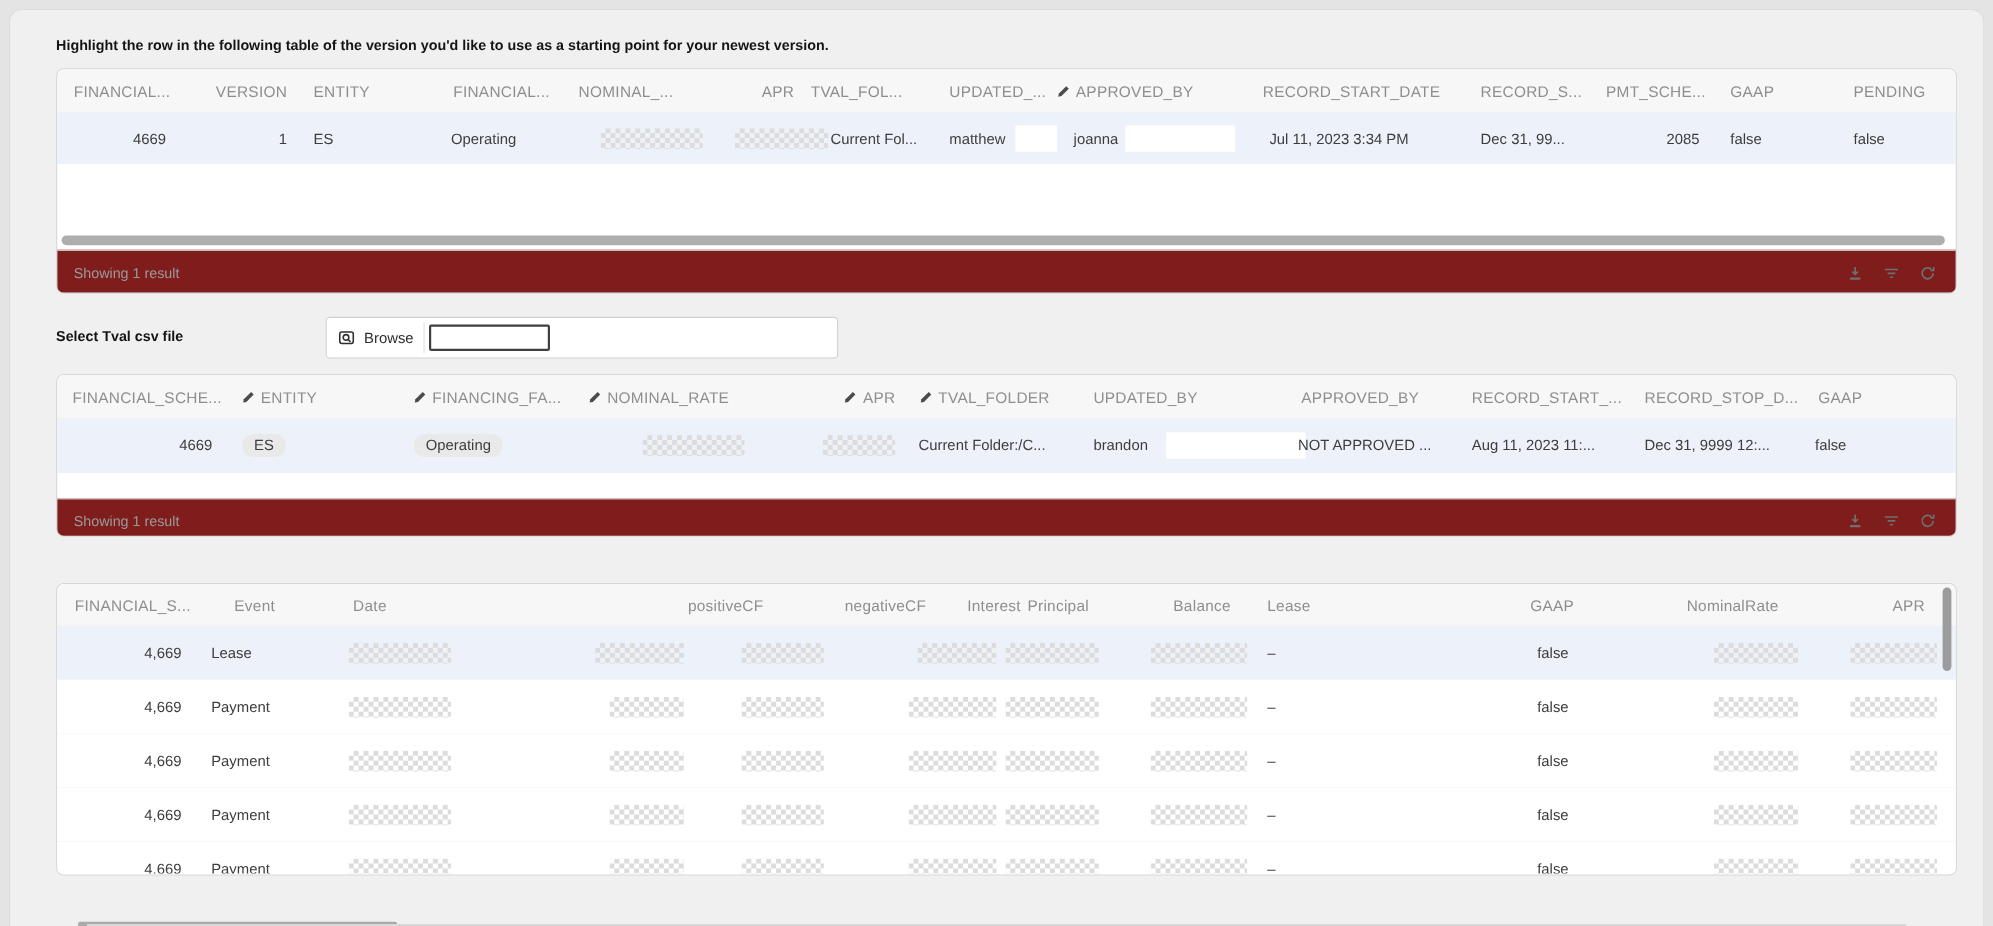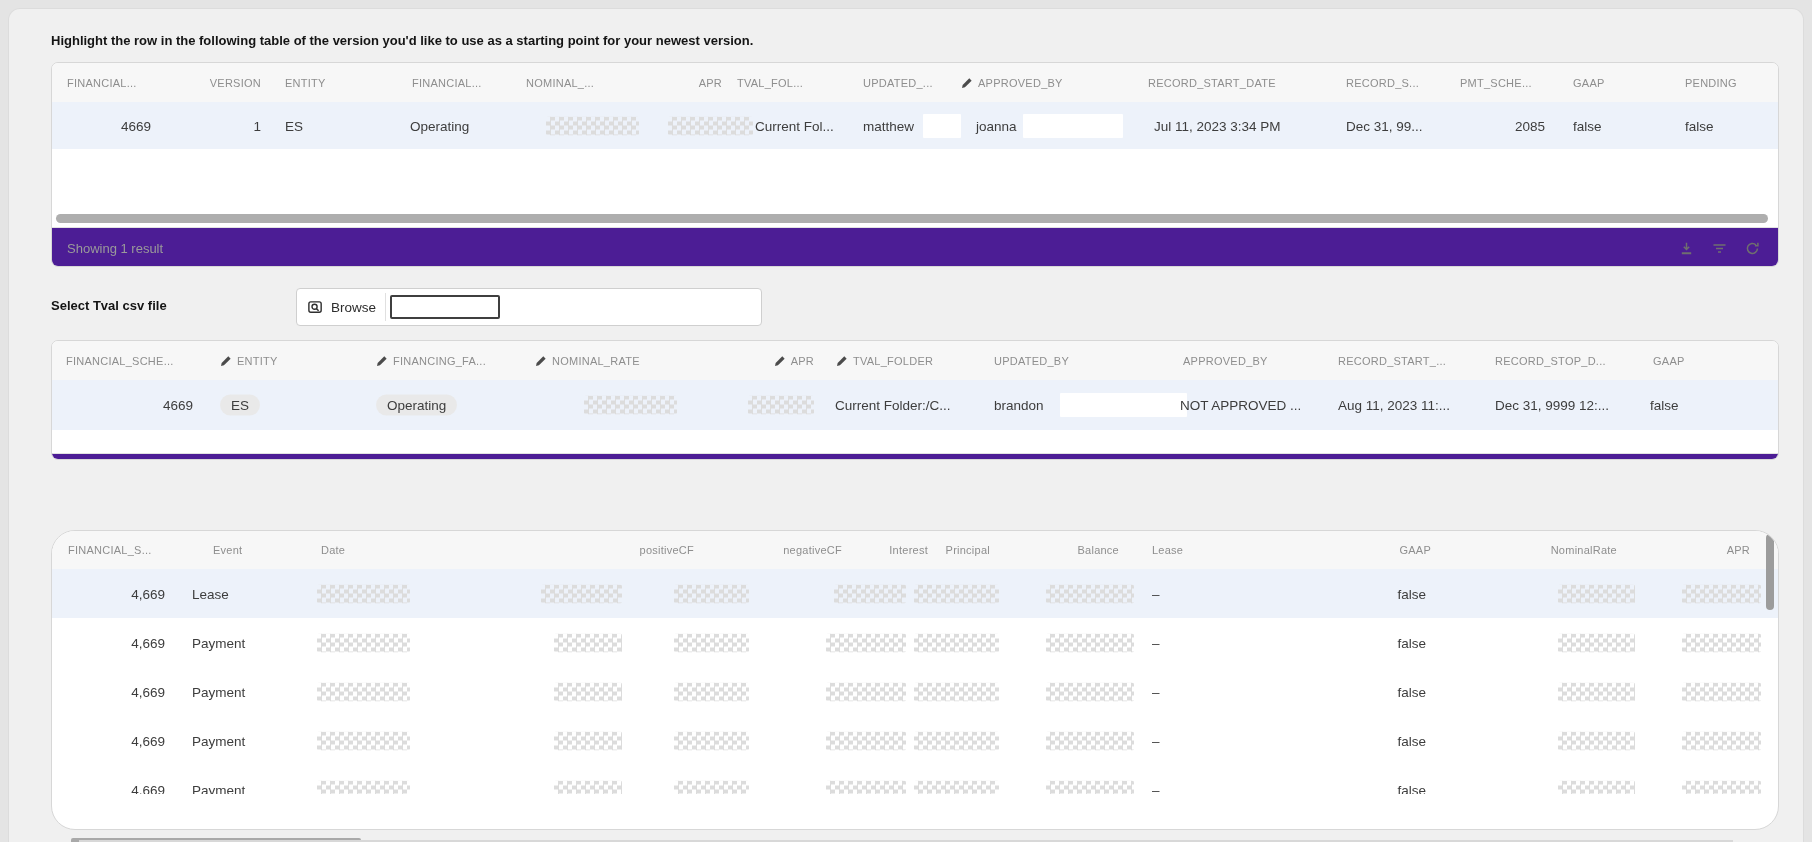--- a/index.html
+++ b/index.html
@@ -3,28 +3,28 @@
 <meta charset="utf-8">
 <style>
   html,body{margin:0;padding:0;background:#e6e6e6;font-family:"Liberation Sans","DejaVu Sans",sans-serif;}
   #stage{position:relative;width:1812px;height:842px;overflow:hidden;background:#e4e4e4;}
   #panel{position:absolute;left:8px;top:8px;width:1796px;height:834px;background:#f0f0f0;
          border:1px solid #dcdcdc;border-bottom:none;border-radius:12px 12px 0 0;box-sizing:border-box;}
   .title{position:absolute;left:42px;top:24px;font-size:13px;font-weight:700;color:#141414;}
   .card{position:absolute;left:42px;width:1728px;background:#fff;border:1px solid #d7d7d7;
         border-radius:7px;box-sizing:border-box;overflow:hidden;}
   .thead{position:absolute;left:0;right:0;background:#f7f7f7;border-bottom:1px solid #e2e2e2;}
-  .tfoot{position:absolute;left:0;right:0;background:#4c1d95;border-top:1px solid #e2e2e2;}
+  .tfoot{position:absolute;left:0;right:0;background:#7f1d1d;border-top:1px solid #e2e2e2;}
   .t-row{position:absolute;left:0;right:0;}
   .row-sel{background:#edf2fa;}
   .row-plain{background:#fff;border-bottom:1px solid #e8e8e8;}
   .c{position:absolute;top:50%;transform:translateY(-50%);white-space:nowrap;
      font-size:13.5px;color:#3d3d3d;}
   .h{position:absolute;top:50%;transform:translateY(-50%);white-space:nowrap;
-     font-size:11px;color:#8e8e8e;letter-spacing:.25px;display:flex;align-items:center;gap:5px;}
+     font-size:14px;color:#8e8e8e;letter-spacing:.25px;display:flex;align-items:center;gap:5px;}
   .checker{position:absolute;top:50%;transform:translateY(-50%);height:19px;border-radius:2px;
      background-image:conic-gradient(#dcdcdc 25%,transparent 0 50%,#dcdcdc 0 75%,transparent 0);
      background-size:9px 9px;}
   .wbox{position:absolute;top:50%;transform:translateY(-50%);height:24px;background:#fff;border-radius:1px;}
   .pill{position:absolute;top:50%;transform:translateY(-50%);background:#e9e9e9;border-radius:11px;
      padding:3px 11px;font-size:13.5px;color:#3d3d3d;white-space:nowrap;}
   .summary{position:absolute;left:15px;top:50%;transform:translateY(-50%);font-size:13px;color:#9a9a9a;}
   .actions{position:absolute;right:18px;top:50%;transform:translateY(-50%);display:flex;gap:17px;align-items:center;}
   .icon-btn{width:16px;height:16px;display:flex;align-items:center;justify-content:center;cursor:pointer;}
   .hscroll{position:absolute;height:9px;border-radius:4.5px;background:#aeaeae;}
@@ -163,21 +163,21 @@
               <circle cx="8" cy="8.2" r="2.7"></circle>
               <path d="M10 10.2l2.3 2.3"></path>
             </svg>
           </span>
         <span>Browse</span>
       </div>
       <div class="fp-divider"></div>
       <div class="fp-file"></div>
     </div>
 
-    <div class="card" style="top:331px;height:120px;padding-left:12px;">
+    <div class="card" style="top:331px;height:148px;padding-left:12px;">
       <div class="thead" style="top:0;height:39px;">
         <div class="h" style="left:14px">
             <span>FINANCIAL_SCHE...</span>
           </div>
         <div class="h" style="left:168px">
             <span>
               <svg width="12" height="12" viewBox="0 0 14 14">
                 <path d="M9.7 1.6l2.7 2.7-7.8 7.8-3.4.7.7-3.4z" fill="#4b4b4b"></path>
               </svg>
             </span>
@@ -270,21 +270,21 @@
                 <svg width="15" height="15" viewBox="0 0 15 15" fill="none" stroke="#6f6f6f" stroke-width="1.5">
                   <path d="M12.4 7.5a5 5 0 1 1-1.5-3.6"></path>
                   <path d="M12.9 1.8v3h-3"></path>
                 </svg>
               </span>
             </div>
         </div>
       </div>
     </div>
 
-    <div class="card" style="top:521px;height:300px;border-radius:24px;">
+    <div class="card" style="top:521px;height:266px;">
       <div class="thead" style="top:0;height:38px;">
         <div class="h" style="left:16px">
             <span>FINANCIAL_S...</span>
           </div>
         <div class="h" style="left:161px">
             <span>Event</span>
           </div>
         <div class="h" style="left:269px">
             <span>Date</span>
           </div>

